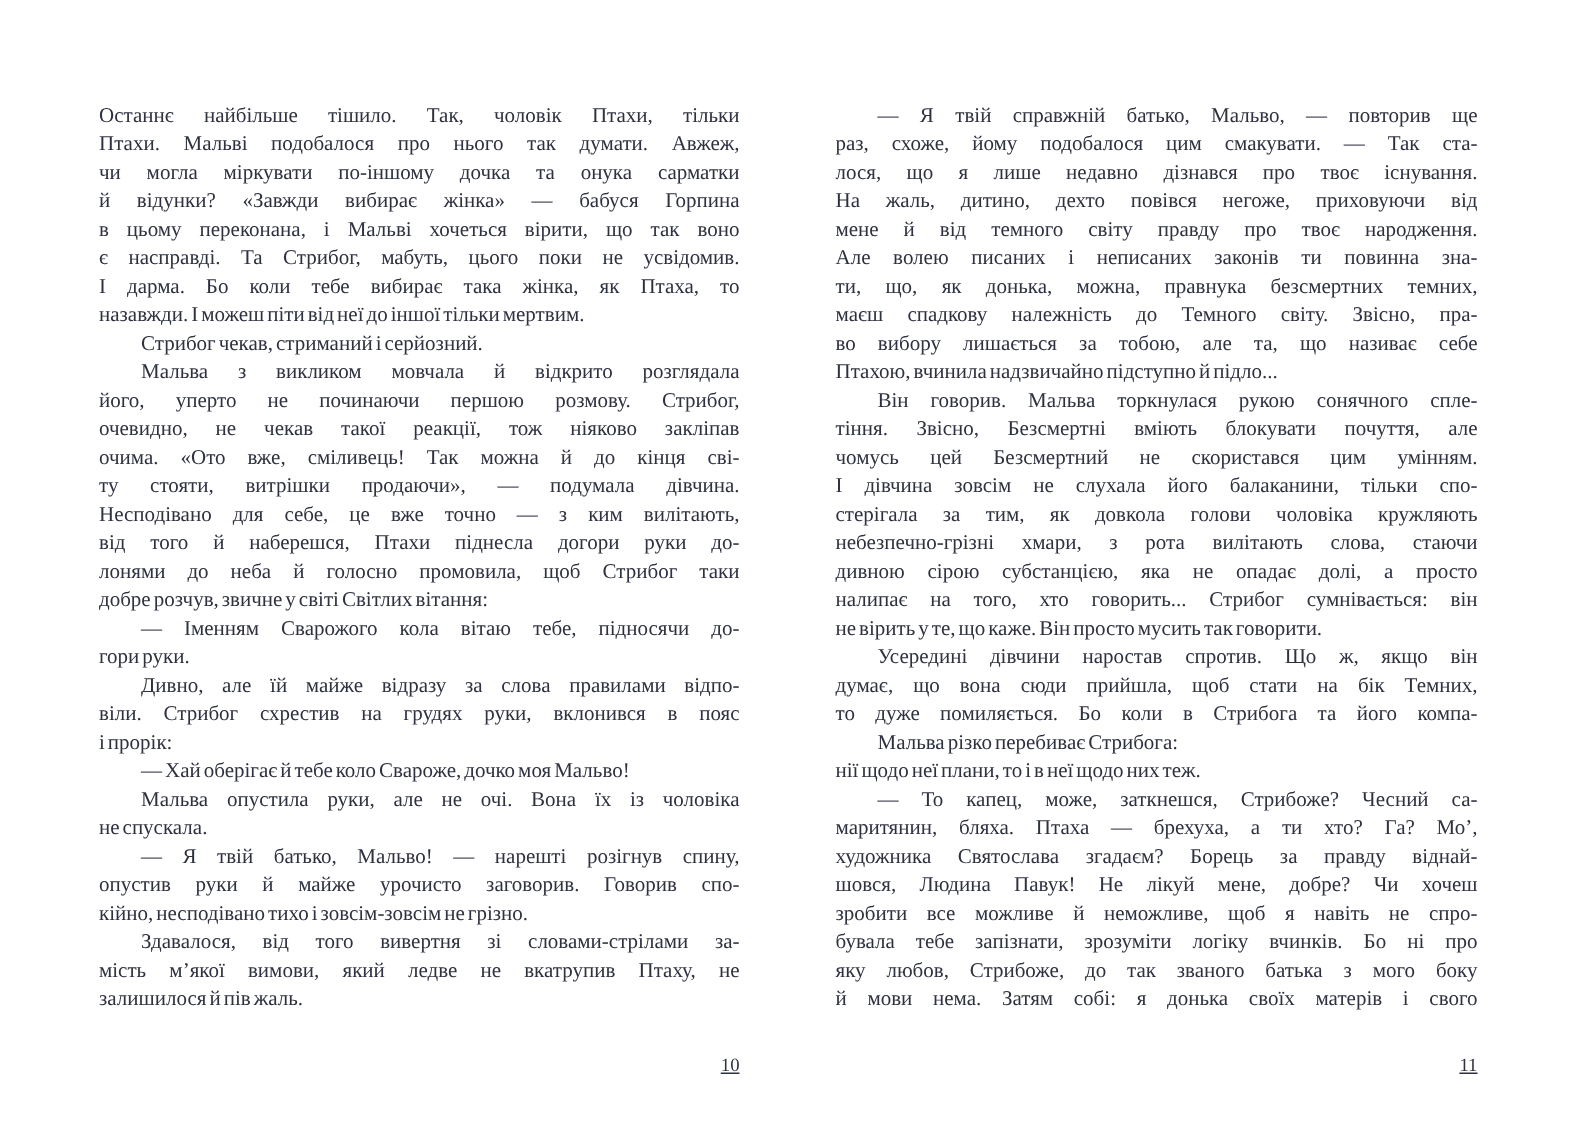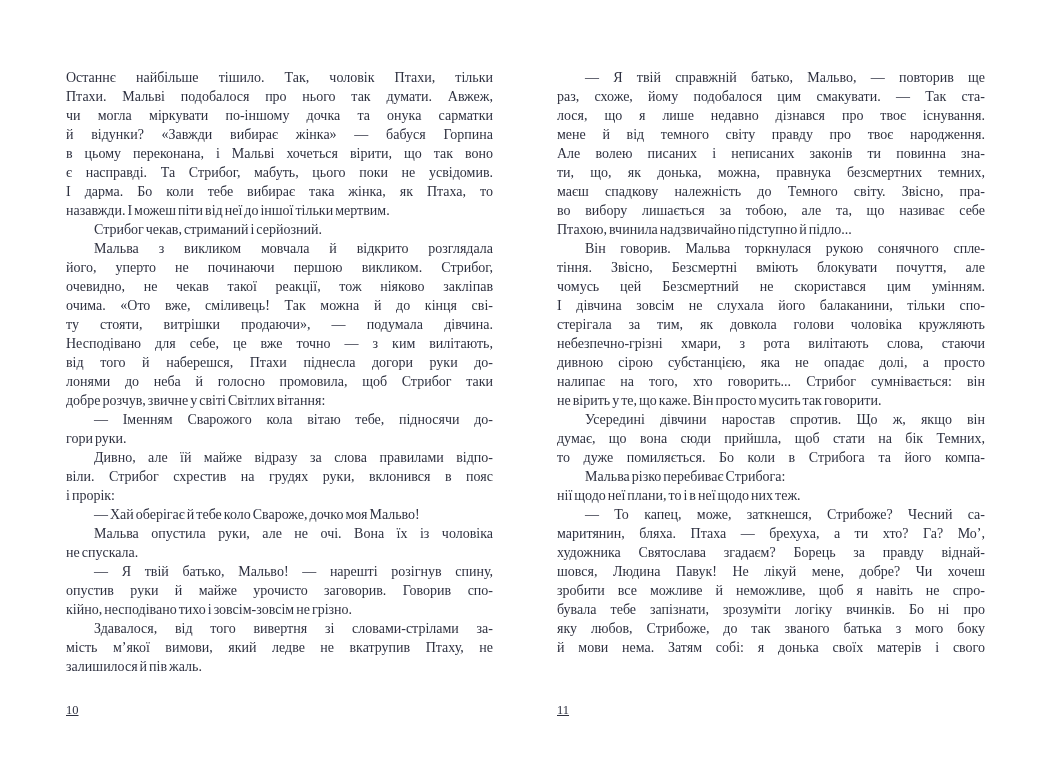--- a/index.html
+++ b/index.html
@@ -29,21 +29,21 @@
     word-spacing: -1.5px;
     white-space: normal;
   }
   .line.end { text-align-last: left; }
   .line.indent { text-indent: 28px; }
   .folio {
     position: absolute;
     top: 703px;
     left: 0;
     width: 100%;
-    text-align: left;
+    text-align: right;
     font-size: 12.5px;
     color: #2e3140;
     text-decoration: underline;
   }
 </style>
 </head>
 <body>
 
 <div class="spread">
   <section class="page page--left">
@@ -51,21 +51,21 @@
         <div class="line">Останнє найбільше тішило. Так, чоловік Птахи, тільки</div>
         <div class="line">Птахи. Мальві подобалося про нього так думати. Авжеж,</div>
         <div class="line">чи могла міркувати по-іншому дочка та онука сарматки</div>
         <div class="line">й відунки? «Завжди вибирає жінка» — бабуся Горпина</div>
         <div class="line">в цьому переконана, і Мальві хочеться вірити, що так воно</div>
         <div class="line">є насправді. Та Стрибог, мабуть, цього поки не усвідомив.</div>
         <div class="line">І дарма. Бо коли тебе вибирає така жінка, як Птаха, то</div>
         <div class="line end">назавжди. І можеш піти від неї до іншої тільки мертвим.</div>
         <div class="line indent end">Стрибог чекав, стриманий і серйозний.</div>
         <div class="line indent">Мальва з викликом мовчала й відкрито розглядала</div>
-        <div class="line">його, уперто не починаючи першою викликом. Стрибог,</div>
+        <div class="line">його, уперто не починаючи першою розмову. Стрибог,</div>
         <div class="line">очевидно, не чекав такої реакції, тож ніяково закліпав</div>
         <div class="line">очима. «Ото вже, сміливець! Так можна й до кінця сві-</div>
         <div class="line">ту стояти, витрішки продаючи», — подумала дівчина.</div>
         <div class="line">Несподівано для себе, це вже точно — з ким вилітають,</div>
         <div class="line">від того й наберешся, Птахи піднесла догори руки до-</div>
         <div class="line">лонями до неба й голосно промовила, щоб Стрибог таки</div>
         <div class="line end">добре розчув, звичне у світі Світлих вітання:</div>
         <div class="line indent">— Іменням Сварожого кола вітаю тебе, підносячи до-</div>
         <div class="line end">гори руки.</div>
         <div class="line indent">Дивно, але їй майже відразу за слова правилами відпо-</div>
@@ -81,20 +81,21 @@
         <div class="line">мість м’якої вимови, який ледве не вкатрупив Птаху, не</div>
         <div class="line end">залишилося й пів жаль.</div>
       </div>
     <div class="folio">10</div>
   </section>
   <section class="page page--right">
     <div class="text-block">
         <div class="line indent">— Я твій справжній батько, Мальво, — повторив ще</div>
         <div class="line">раз, схоже, йому подобалося цим смакувати. — Так ста-</div>
         <div class="line">лося, що я лише недавно дізнався про твоє існування.</div>
+        <div class="line">На жаль, дитино, дехто повівся негоже, приховуючи від</div>
         <div class="line">мене й від темного світу правду про твоє народження.</div>
         <div class="line">Але волею писаних і неписаних законів ти повинна зна-</div>
         <div class="line">ти, що, як донька, можна, правнука безсмертних темних,</div>
         <div class="line">маєш спадкову належність до Темного світу. Звісно, пра-</div>
         <div class="line">во вибору лишається за тобою, але та, що називає себе</div>
         <div class="line end">Птахою, вчинила надзвичайно підступно й підло...</div>
         <div class="line indent">Він говорив. Мальва торкнулася рукою сонячного спле-</div>
         <div class="line">тіння. Звісно, Безсмертні вміють блокувати почуття, але</div>
         <div class="line">чомусь цей Безсмертний не скористався цим умінням.</div>
         <div class="line">І дівчина зовсім не слухала його балаканини, тільки спо-</div>

